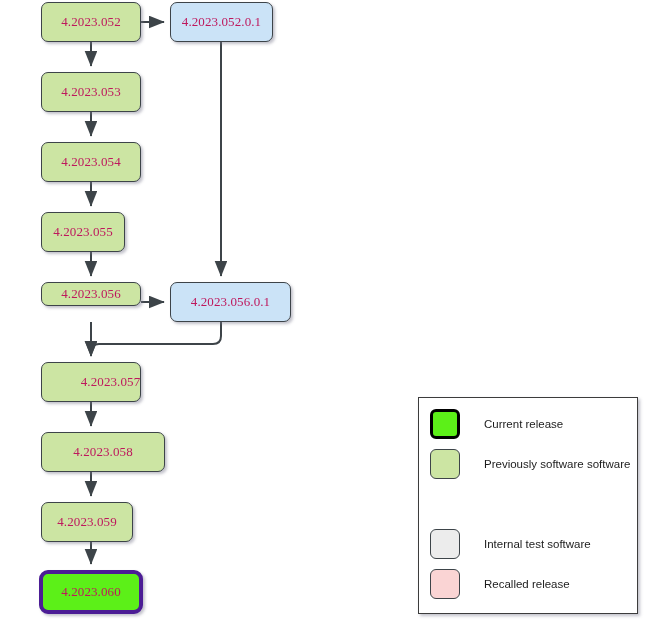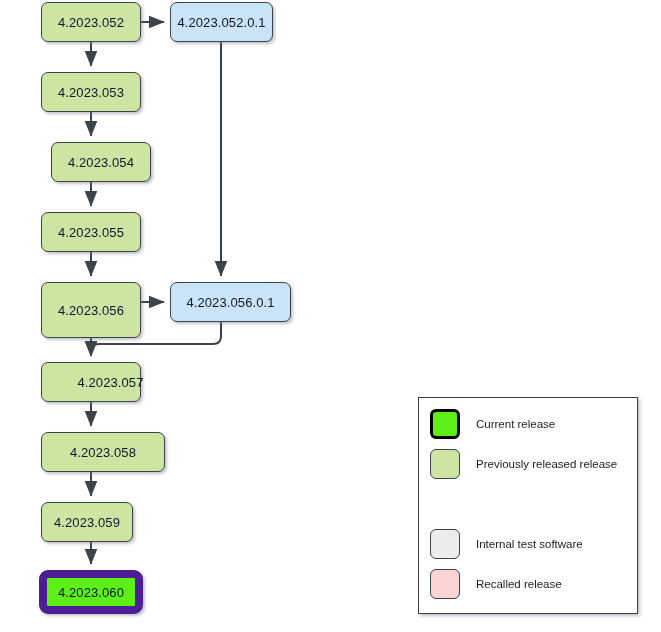--- a/index.html
+++ b/index.html
@@ -30,36 +30,37 @@
     pointer-events: none;
   }
   .node {
     position: absolute;
     box-sizing: border-box;
     display: flex;
     align-items: center;
     justify-content: center;
     border-radius: 7px;
     font-size: 13px;
-    color: #0f172a;
+    color: #be185d;
     letter-spacing: 0.1px;
     white-space: nowrap;
     box-shadow: 2px 2px 3px rgba(120,120,140,0.45);
+    font-family: Liberation Serif, serif;
   }
   .node.released {
     background: #cce5a3;
     border: 1.6px solid #3d4449;
   }
   .node.rapid {
     background: #cbe3f7;
     border: 1.6px solid #3d4449;
   }
   .node.current {
     background: #5cf018;
-    border: 8px solid #4c1d95;
+    border: 4px solid #4c1d95;
     border-radius: 9px;
   }
 
   
   #legend {
     position: absolute;
     left: 418px;
     top: 397px;
     width: 220px;
     height: 217px;
@@ -96,21 +97,21 @@
   }
   .legend-swatch.sw-internal {
     background: #ececec;
     border: 1.6px solid #3d4449;
   }
   .legend-swatch.sw-recalled {
     background: #fad4d4;
     border: 1.6px solid #3d4449;
   }
   .legend-label {
-    margin-left: 16px;
+    margin-left: 24px;
     font-size: 11.5px;
     color: #1c1c1c;
     white-space: nowrap;
   }
 </style>
 </head>
 <body>
 
 <div id="diagram-canvas">
 
@@ -143,46 +144,46 @@
       <path d="M91,542 L91,564"></path>
     </g>
   </svg>
 
   <div class="node released" style="left:41px; top:2px; width:100px; height:40px;">4.2023.052</div>
 
   <div class="node rapid" style="left:170px; top:2px; width:103px; height:40px;">4.2023.052.0.1</div>
 
   <div class="node released" style="left:41px; top:72px; width:100px; height:40px;text-align:right;">4.2023.053</div>
 
-  <div class="node released" style="left:51px; top:142px; width:100px; height:40px;">4.2023.054</div>
+  <div class="node released" style="left:41px; top:142px; width:100px; height:40px;">4.2023.054</div>
 
-  <div class="node released" style="left:41px; top:212px; width:100px; height:40px;">4.2023.055</div>
+  <div class="node released" style="left:41px; top:212px; width:84px; height:40px;">4.2023.055</div>
 
-  <div class="node released" style="left:41px; top:282px; width:100px; height:56px;">4.2023.056</div>
+  <div class="node released" style="left:41px; top:282px; width:100px; height:24px;">4.2023.056</div>
 
   <div class="node rapid" style="left:170px; top:282px; width:121px; height:40px;">4.2023.056.0.1</div>
 
   <div class="node released" style="left:41px; top:362px; width:100px; height:40px;padding-left:39px;">4.2023.057</div>
 
   <div class="node released" style="left:41px; top:432px; width:124px; height:40px;">4.2023.058</div>
 
   <div class="node released" style="left:41px; top:502px; width:92px; height:40px;">4.2023.059</div>
 
   <div class="node current" style="left:39px; top:570px; width:104px; height:44px;">4.2023.060</div>
 
   <div id="legend">
 
     <div class="legend-row" style="top:10px;">
       <span class="legend-swatch sw-current"></span>
       <span class="legend-label">Current release</span>
     </div>
 
     <div class="legend-row" style="top:50px;">
       <span class="legend-swatch sw-released"></span>
-      <span class="legend-label">Previously released release</span>
+      <span class="legend-label">Previously software software</span>
     </div>
 
 
     <div class="legend-row" style="top:130px;">
       <span class="legend-swatch sw-internal"></span>
       <span class="legend-label">Internal test software</span>
     </div>
 
     <div class="legend-row" style="top:170px;">
       <span class="legend-swatch sw-recalled"></span>

